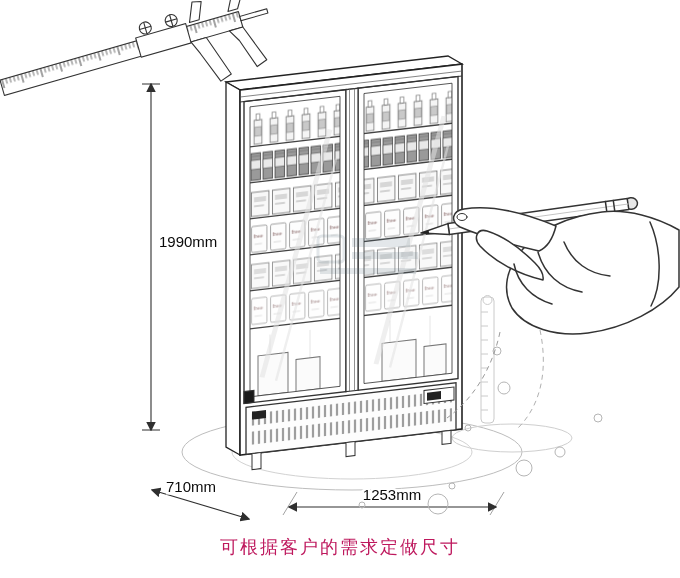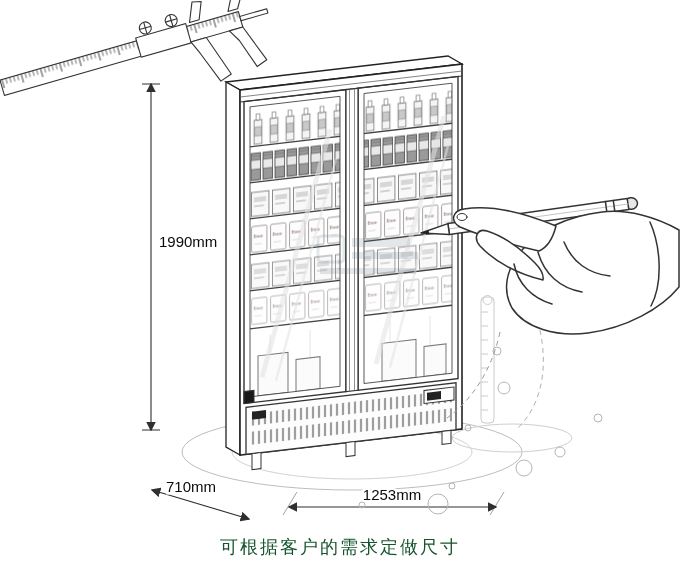--- a/index.html
+++ b/index.html
@@ -1,19 +1,19 @@
 <!DOCTYPE html>
 <html><head>
 <meta charset="utf-8">
 <style>
   html,body{margin:0;padding:0;background:#fff;}
   .stage{position:relative;width:680px;height:578px;background:#fff;overflow:hidden;
          font-family:"Liberation Sans",sans-serif;}
   .caption{position:absolute;top:535px;left:0;width:100%;text-align:center;
-           color:#14532d;font-size:18px;letter-spacing:2px;
+           color:#be185d;font-size:18px;letter-spacing:2px;
            font-family:"Liberation Sans",sans-serif;}
   svg text{font-family:"Liberation Sans",sans-serif;}
 </style>
 </head>
 <body>
 
 <div class="stage">
 <svg width="680" height="578" viewBox="0 0 680 578">
   <defs>
     <marker id="arr" viewBox="0 0 10 10" refX="8.5" refY="5" markerWidth="9" markerHeight="9" orient="auto-start-reverse">

